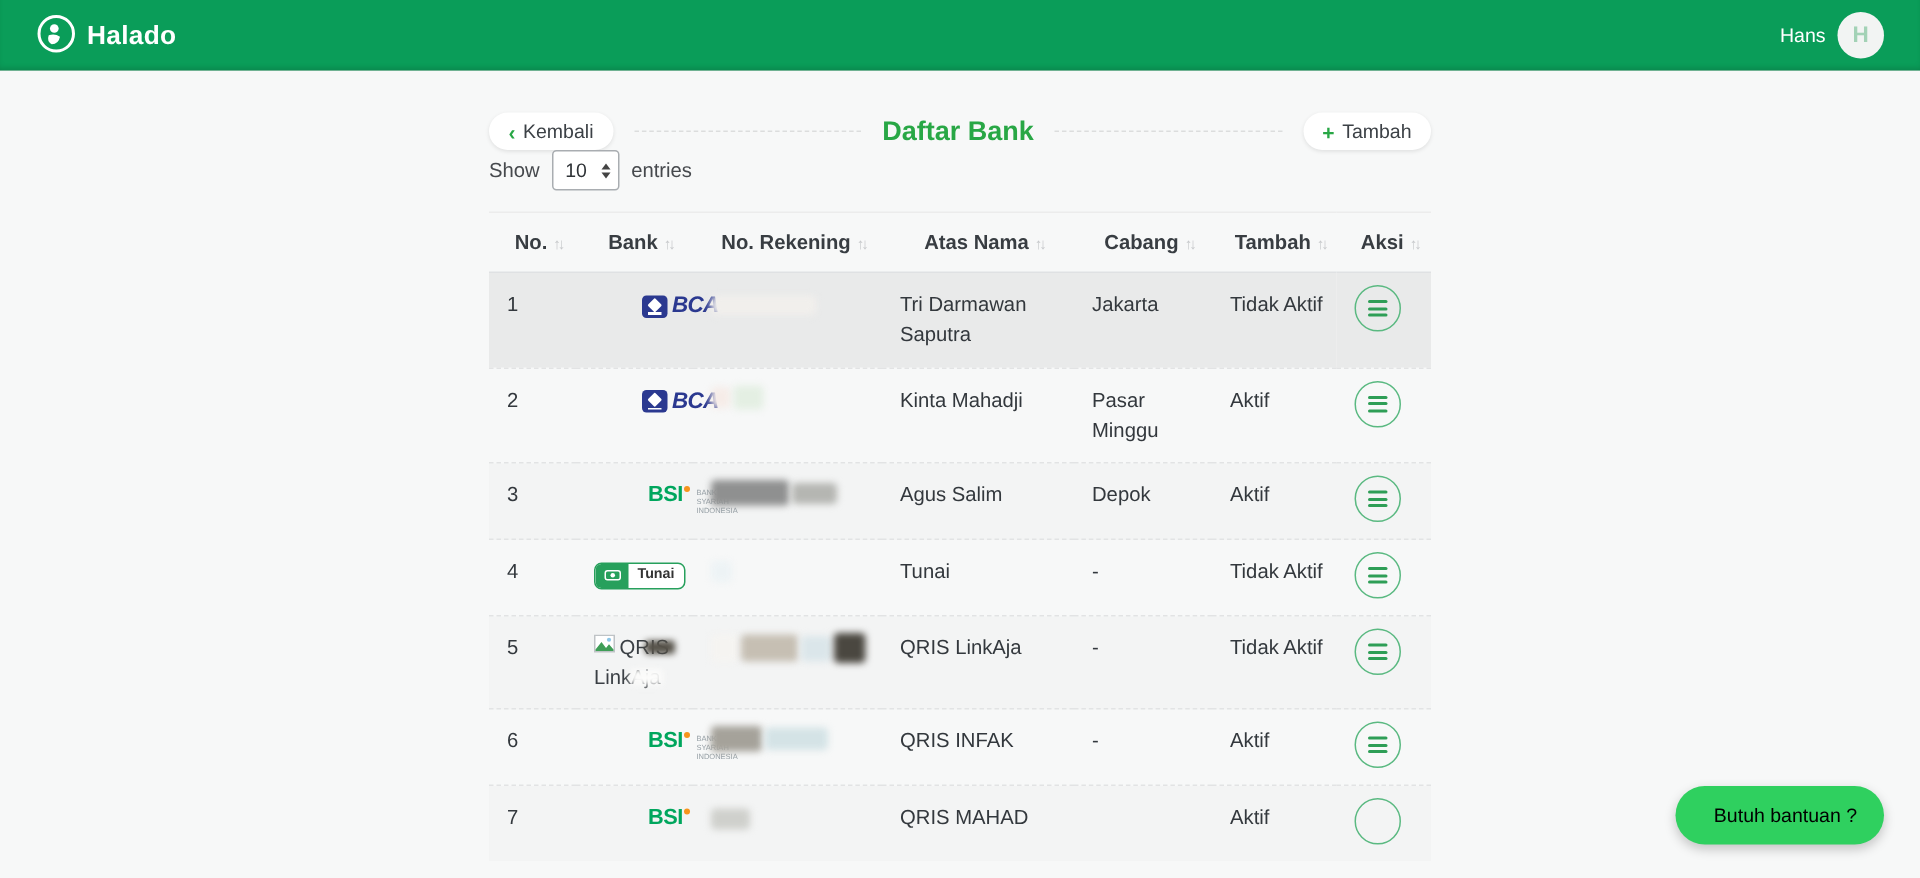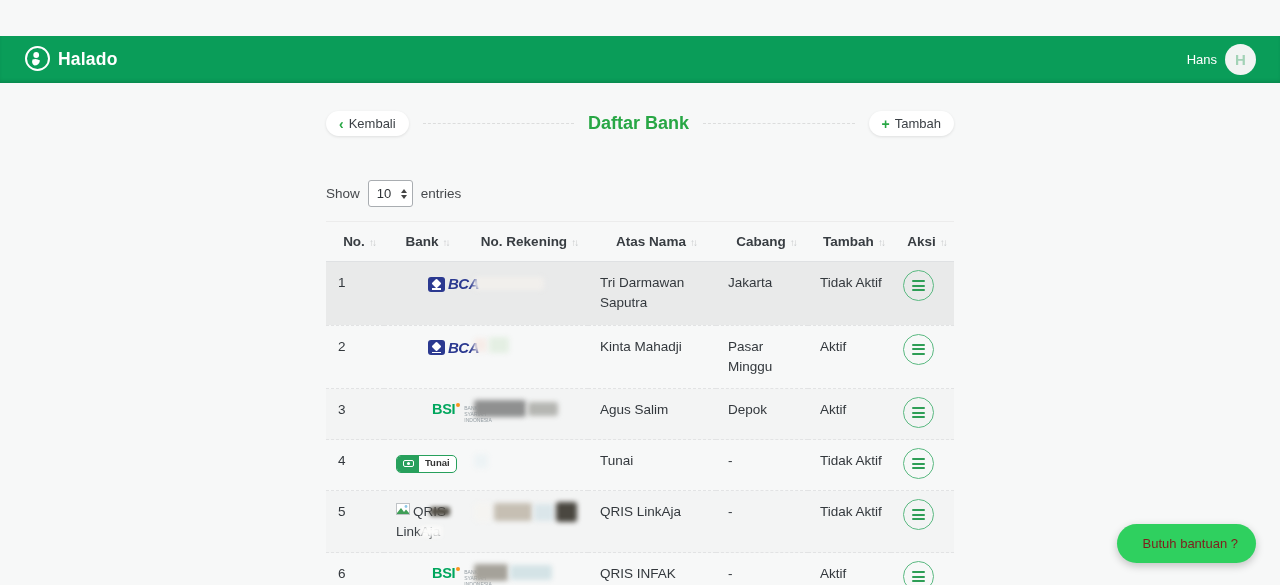--- a/index.html
+++ b/index.html
@@ -7,21 +7,20 @@
   body {
     font-family:"Liberation Sans","DejaVu Sans",sans-serif;
     background:#f7f8f8; color:#33383d; font-size:13.5px;
   }
 
   
   .topbar {
     height:47px; background:#0a9d59; display:flex; align-items:center;
     justify-content:space-between; padding:0 24px;
     box-shadow: inset 0 -3px 4px -2px rgba(0,0,0,.18);
-    margin-top: 36px;
   }
   .brand { display:flex; align-items:center; gap:7px; color:#fff; }
   .brand-name { font-size:17.5px; font-weight:600; letter-spacing:.2px; }
   .userbox { display:flex; align-items:center; gap:8px; color:#fff; font-size:13px; }
   .avatar {
     width:31px; height:31px; border-radius:50%; background:#f2f4f3;
     color:#a3d2b6; font-weight:700; font-size:15px;
     display:flex; align-items:center; justify-content:center;
   }
 
@@ -32,21 +31,21 @@
   .dash { flex:1; border-top:1px dashed #dcdddd; margin:0 14px; }
   .pill-btn {
     background:#fff; border:none; border-radius:16px; padding:5px 13px;
     font-size:13px; color:#3c4146; display:inline-flex; align-items:center; gap:5px;
     box-shadow:0 1px 3px rgba(0,0,0,.10); cursor:pointer;
     font-family:inherit;
   }
   .pill-btn .g-ic { color:#28a745; font-weight:700; font-size:14px; line-height:1; }
   .page-title { font-size:18px; font-weight:700; color:#28a745; }
 
-  .controls { margin-top:44px; display:flex; align-items:flex-end; justify-content:space-between; color:#46494d; }
+  .controls { display:flex; align-items:flex-end; justify-content:space-between; color:#46494d; }
   .show-group { display:flex; align-items:center; gap:8px; }
   .select-box {
     width:45px; height:27px; background:#fff; border:1px solid #a9adb1; border-radius:3px;
     display:inline-flex; align-items:center; justify-content:space-between; padding:0 5px 0 8px;
     font-size:13px; color:#2f3337; cursor:pointer;
   }
   .spin { display:flex; flex-direction:column; gap:2px; }
   .spin i { display:block; width:0; height:0; border-left:3.5px solid transparent; border-right:3.5px solid transparent; }
   .spin .up { border-bottom:4px solid #444; }
   .spin .down { border-top:4px solid #444; }
@@ -101,21 +100,21 @@
   .tunai-label { padding:0 6px; font-size:9.5px; font-weight:700; color:#333; display:flex; align-items:center; }
 
   .qris-alt { font-size:13.5px; color:#3a3f44; line-height:1.45; }
   .qris-line { display:flex; align-items:center; }
   .broken-img { margin-right:2px; flex:none; }
   .alt-redact-dark { width:20px; height:9px; background:#565249; filter:blur(2px); margin-left:-16px; border-radius:2px; }
   .alt-redact-light { width:22px; height:11px; background:#fbfbfa; filter:blur(2px); margin-left:-20px; border-radius:2px; }
 
   
   .help-btn {
-    position:fixed; right:24px; bottom:22px; background:#2fd05f; color:#7f1d1d; border:none;
+    position:fixed; right:24px; bottom:22px; background:#2fd05f; color:#000000; border:none;
     font-family:inherit; font-size:13px; padding:12px 18px 12px 26px; border-radius:24px;
     box-shadow:0 3px 8px rgba(0,0,0,.22); cursor:pointer;
   }
 </style>
 </head>
 <body>
 
 <header class="topbar">
   <div class="brand">
     <span>

